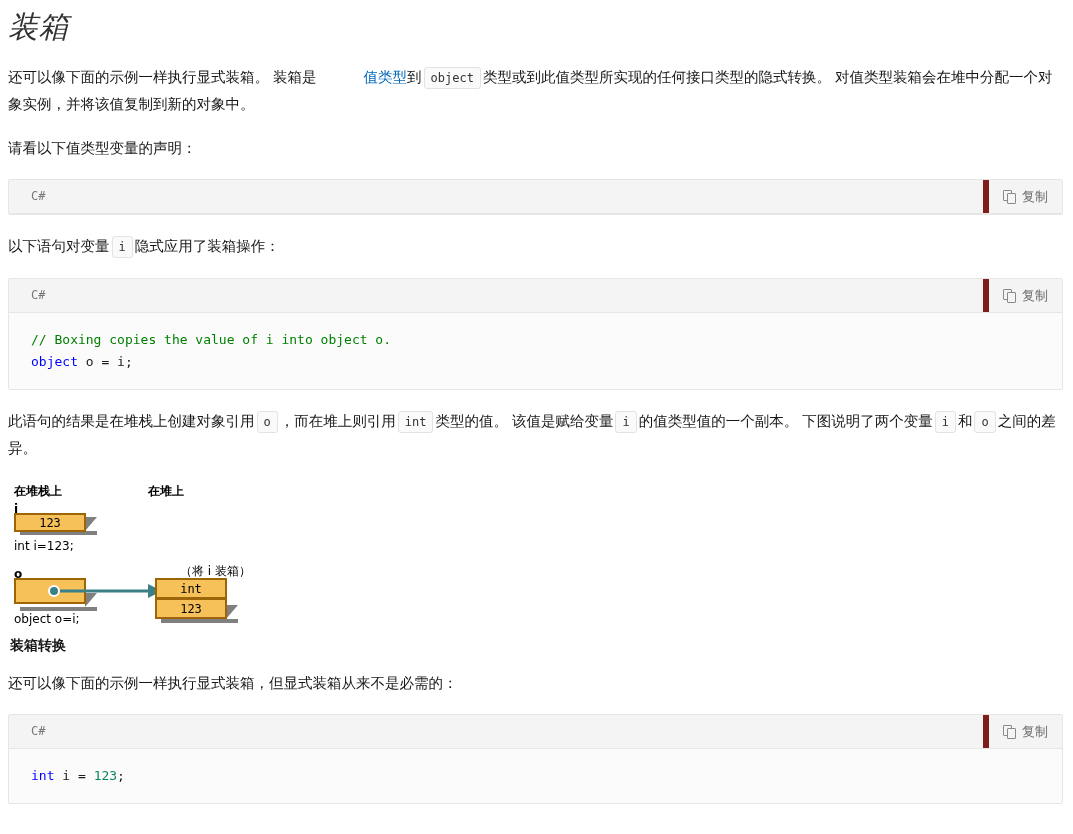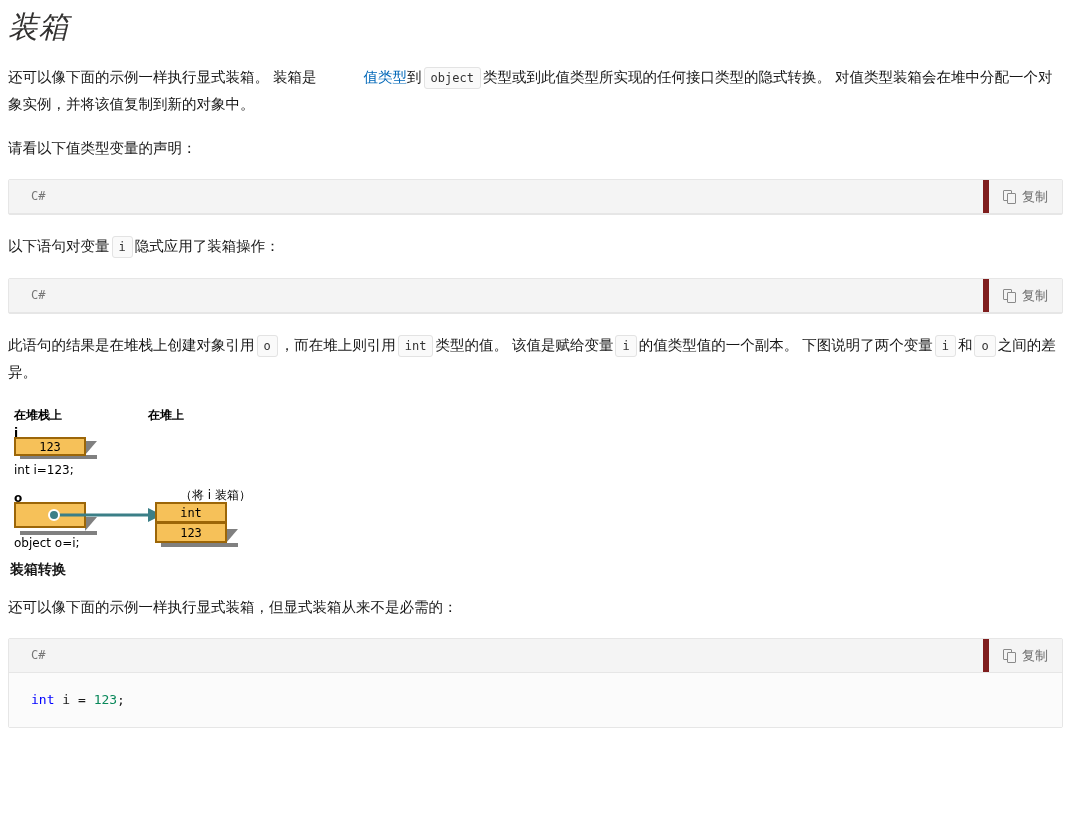--- a/index.html
+++ b/index.html
@@ -218,20 +218,22 @@
   <p class="para"><span>以下语句对变量</span><code class="inline">i</code><span>隐式应用了装箱操作：</span></p>
 
   <div class="codeblock">
     <div class="cb-header">
       <div class="cb-lang">C#</div>
       <div class="cb-copy">
         <span class="copy-icon"></span>
         <span>复制</span>
       </div>
     </div>
+    <div class="cb-body"><span class="tok-cmt">// Boxing copies the value of i into object o.</span>
+<span class="tok-kw">object</span><span class="tok-plain"> o = i;</span></div>
   </div>
 
   <p class="para"><span>此语句的结果是在堆栈上创建对象引用</span><code class="inline">o</code><span>，而在堆上则引用</span><code class="inline">int</code><span>类型的值。 该值是赋给变量</span><code class="inline">i</code><span>的值类型值的一个副本。 下图说明了两个变量</span><code class="inline">i</code><span>和</span><code class="inline">o</code><span>之间的差异。</span></p>
 
   <div class="diagram">
 
     <div class="dg-head" style="left:6px; top:4px;">在堆栈上</div>
     <div class="dg-head" style="left:140px; top:4px;">在堆上</div>
 
     <div class="dg-varname" style="left:6px; top:23px;">i</div>

